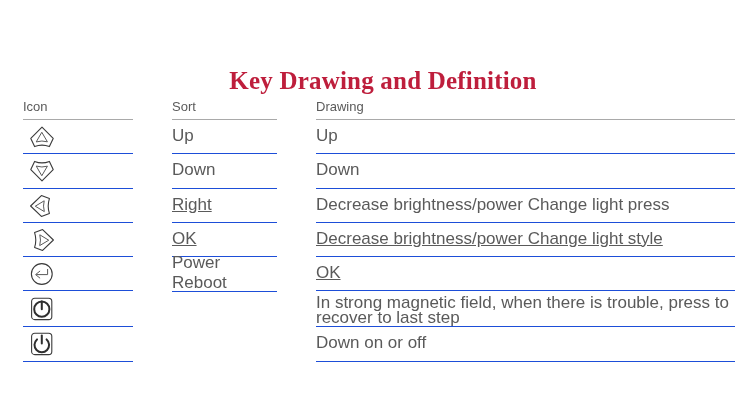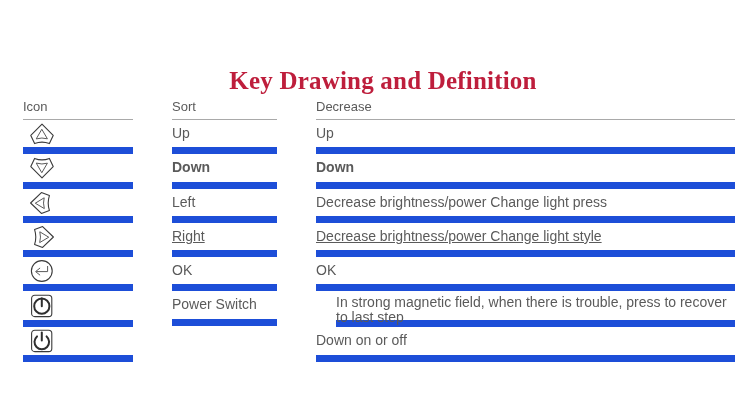--- a/index.html
+++ b/index.html
@@ -56,44 +56,43 @@
     font-size: 13px;
     color: #5a5a5a;
     line-height: 18px;
     border-bottom: 1px solid #a9a9a9;
     box-sizing: border-box;
     padding-bottom: 18px;
     white-space: nowrap;
   }
 
   .cell {
-    border-bottom: 7px solid #1d4ed8;
+    border-bottom: 1px solid #1d4ed8;
     box-sizing: border-box;
-    font-size: 14px;
+    font-size: 17px;
     color: #5a5a5a;
     display: flex;
     align-items: center;
   }
   .cell.text-cell {
     padding-bottom: 2px;
   }
   .cell.wrap {
     display: block;
     line-height: 15px;
     padding-top: 4px;
     padding-bottom: 19px;
-    margin-left: 20px;
   }
 
   
   .h0 { height: 34px; }   
-  .h1 { height: 35px; font-weight: bold; }   
+  .h1 { height: 35px; }   
   .h2 { height: 34px; }   
   .h3 { height: 34px; text-decoration: underline; }   
-  .h4 { height: 34px; }   
+  .h4 { height: 34px; text-decoration: underline; }   
   .h5 { height: 36px; }   
   .h6 { height: 35px; }   
 
   .cell.icon-cell {
     justify-content: flex-start;
     padding-left: 5px;
   }
 
   
   .icon-wrap {
@@ -204,28 +203,27 @@
           </svg>
         </span>
       </div>
     </div>
 
     <div class="col col-sort">
       <div class="head-cell">Sort</div>
 
       <div class="cell text-cell h0">Up</div>
       <div class="cell text-cell h1">Down</div>
-      <div class="cell text-cell h2">Left</div>
       <div class="cell text-cell h3">Right</div>
       <div class="cell text-cell h4">OK</div>
-      <div class="cell text-cell h6">Power Switch</div>
+      <div class="cell text-cell h6">Power Reboot</div>
     </div>
 
     <div class="col col-func">
-      <div class="head-cell">Decrease</div>
+      <div class="head-cell">Drawing</div>
 
       <div class="cell text-cell h0">Up</div>
       <div class="cell text-cell h1">Down</div>
       <div class="cell text-cell h2">Decrease brightness/power  Change light press</div>
       <div class="cell text-cell h3">Decrease brightness/power  Change light style</div>
       <div class="cell text-cell h4">OK</div>
       <div class="cell wrap h5">In strong magnetic field, when there is trouble, press to recover to last step</div>
       <div class="cell text-cell h6">Down on or off</div>
     </div>
 

